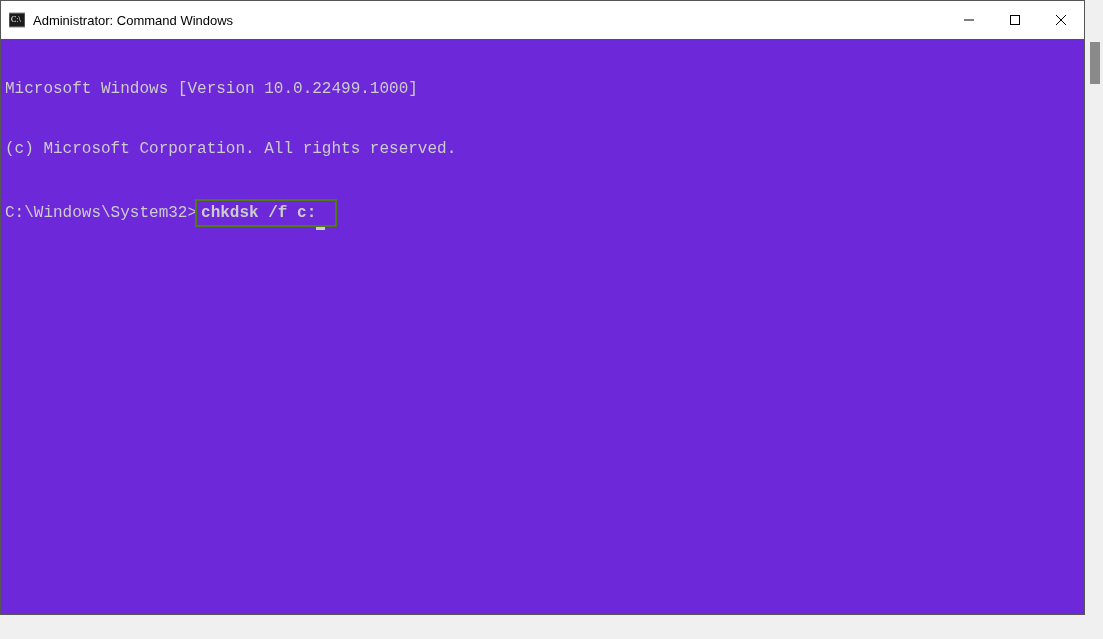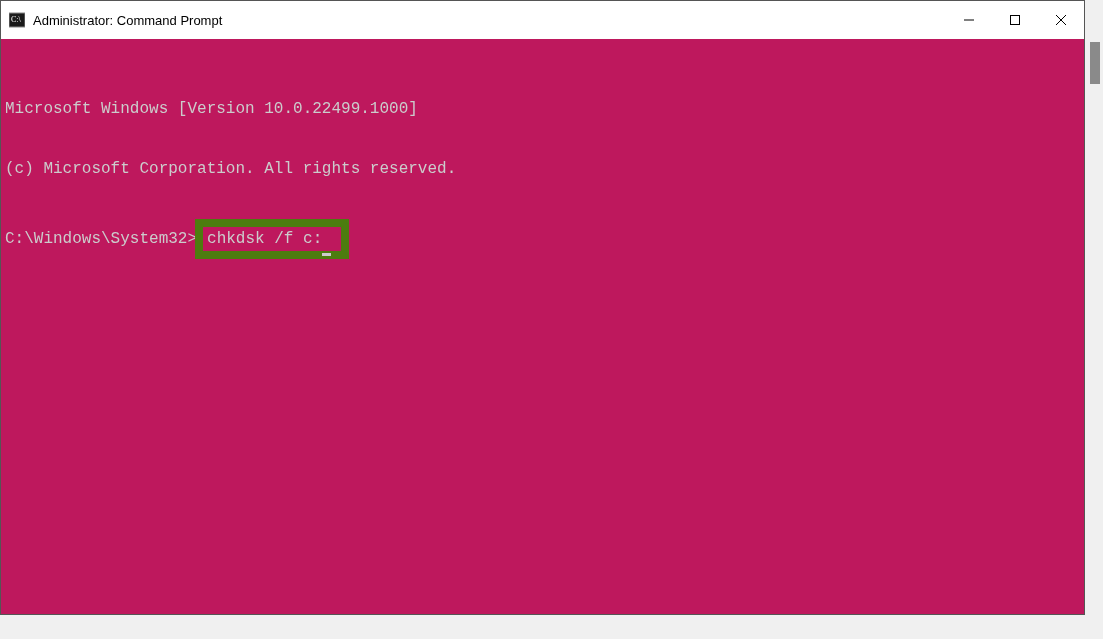--- a/index.html
+++ b/index.html
@@ -60,43 +60,44 @@
       display: flex;
       align-items: center;
       justify-content: center;
       background: transparent;
       border: none;
       cursor: pointer;
     }
     .win-btn svg { pointer-events: none; }
     .terminal {
       flex: 1;
-      background: #be185d;
+      background: #6d28d9;
       color: #cccccc;
       font-family: Consolas, "Courier New", monospace;
       font-size: 16px;
       line-height: 20px;
-      padding: 20px 4px;
+      padding: 0 4px;
       white-space: pre;
       overflow: hidden;
       position: relative;
     }
     .term-line {
       display: block;
     }
     .prompt-line {
       display: flex;
       align-items: center;
     }
     .highlight-box {
-      border: 8px solid #4d7c0f;
+      border: 2px solid #4d7c0f;
       padding: 2px 10px 2px 4px;
       display: inline-flex;
       align-items: flex-end;
       margin-left: -2px;
+      font-weight: bold;
     }
     .cursor {
       display: inline-block;
       width: 9px;
       height: 3px;
       background: #cccccc;
       margin-left: 0px;
       transform: translateY(7px);
     }
     .scrollbar-outer {
@@ -123,21 +124,21 @@
 <body>
 
 <div class="window">
   <div class="titlebar">
     <span class="titlebar-icon">
       <svg width="16" height="16" viewBox="0 0 16 16">
         <rect x="0" y="1" width="16" height="14" fill="#1a1a1a" stroke="#888" stroke-width="1"></rect>
         <text x="2" y="10" font-family="Consolas" font-size="8" fill="#fff">C:\</text>
       </svg>
     </span>
-    <span class="titlebar-title">Administrator: Command Prompt</span>
+    <span class="titlebar-title">Administrator: Command Windows</span>
     <div class="window-controls">
       <button class="win-btn">
         <svg width="10" height="10" viewBox="0 0 10 10">
             <line x1="0" y1="5" x2="10" y2="5" stroke="#000" stroke-width="1"></line>
           </svg>
       </button>
       <button class="win-btn">
         <svg width="10" height="10" viewBox="0 0 10 10">
             <rect x="0.5" y="0.5" width="9" height="9" fill="none" stroke="#000" stroke-width="1"></rect>
           </svg>

